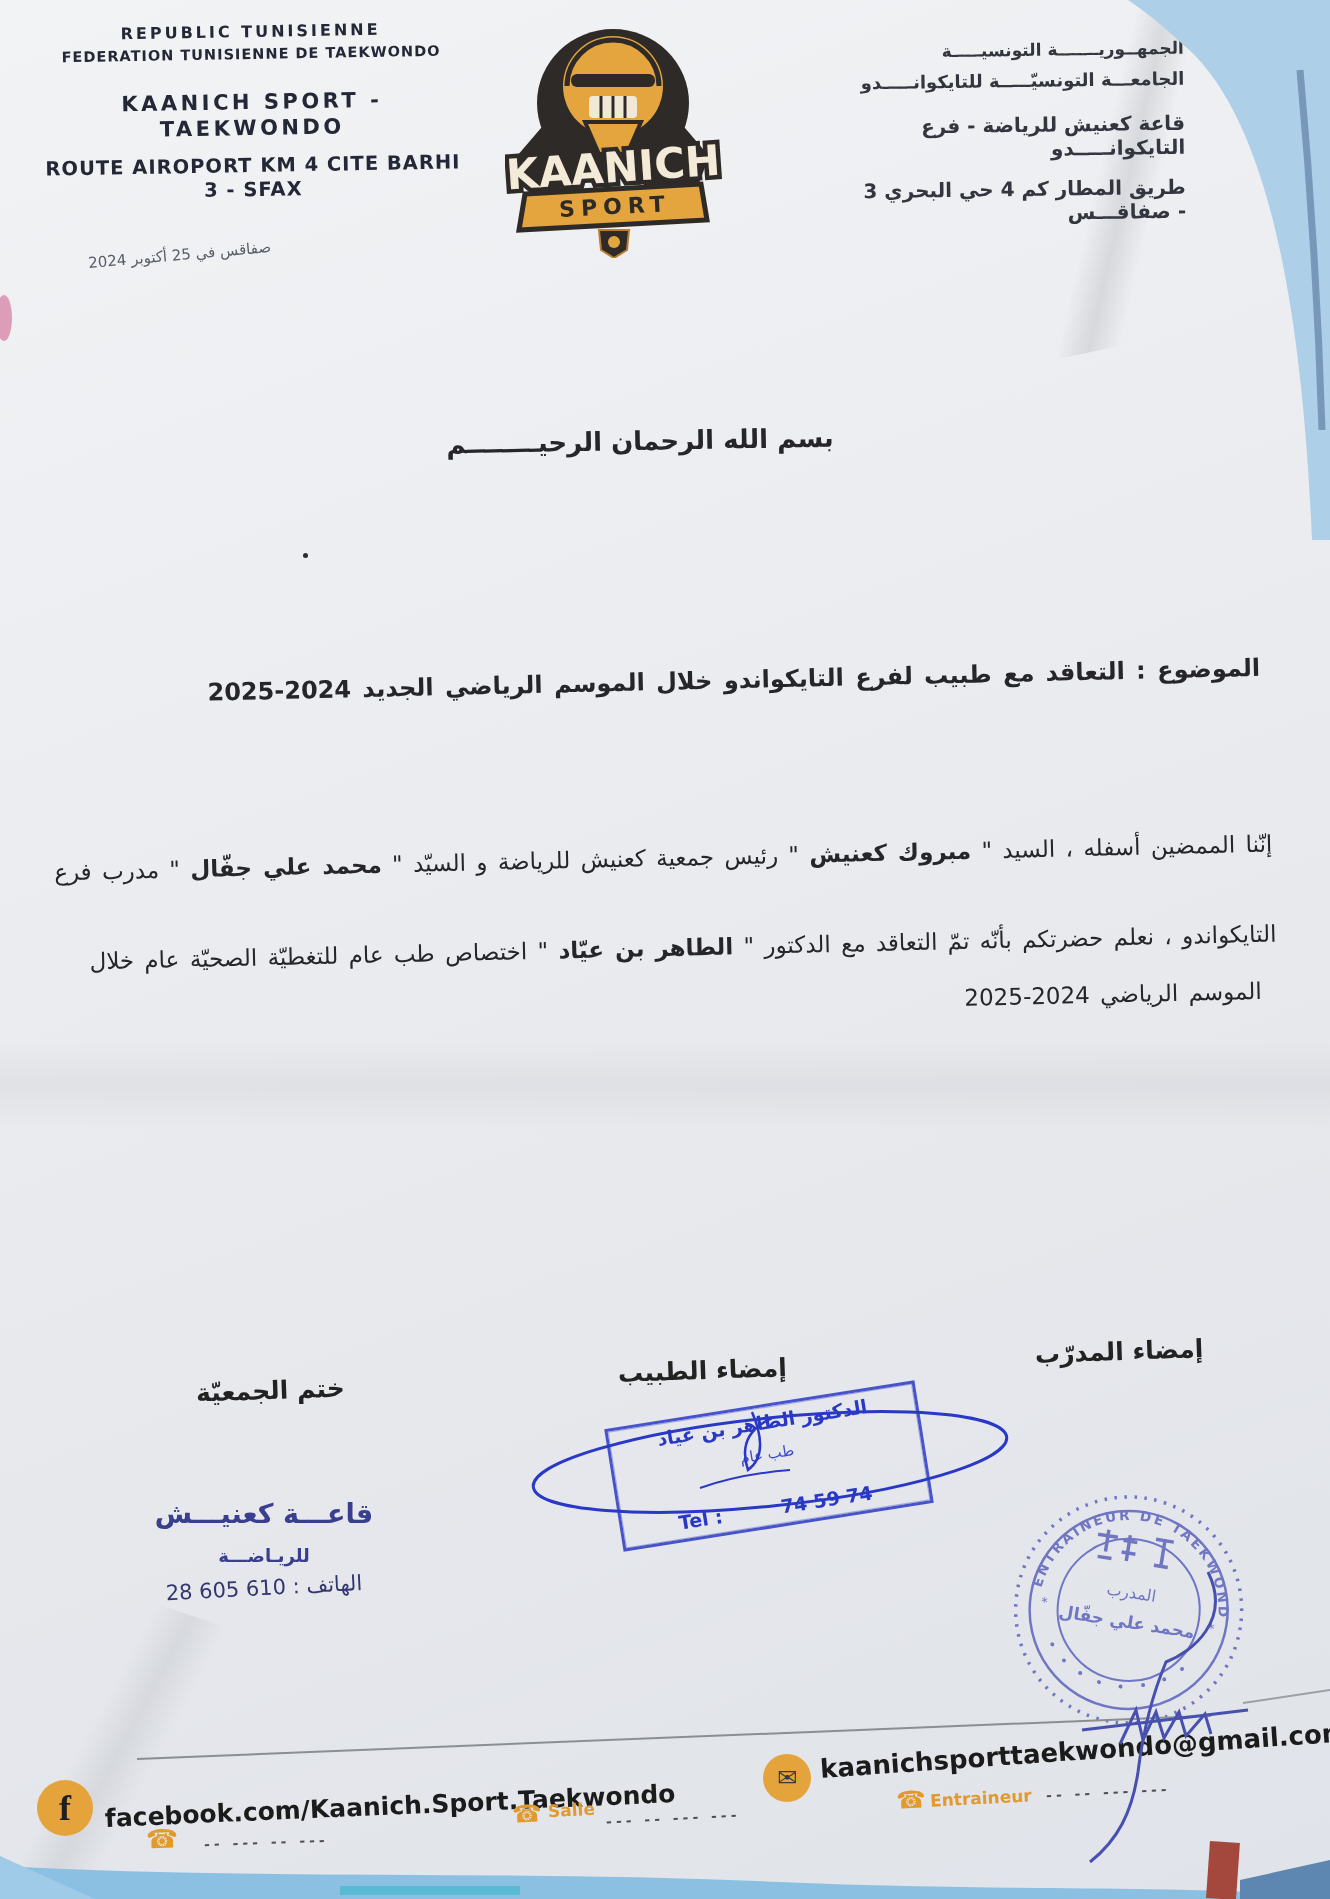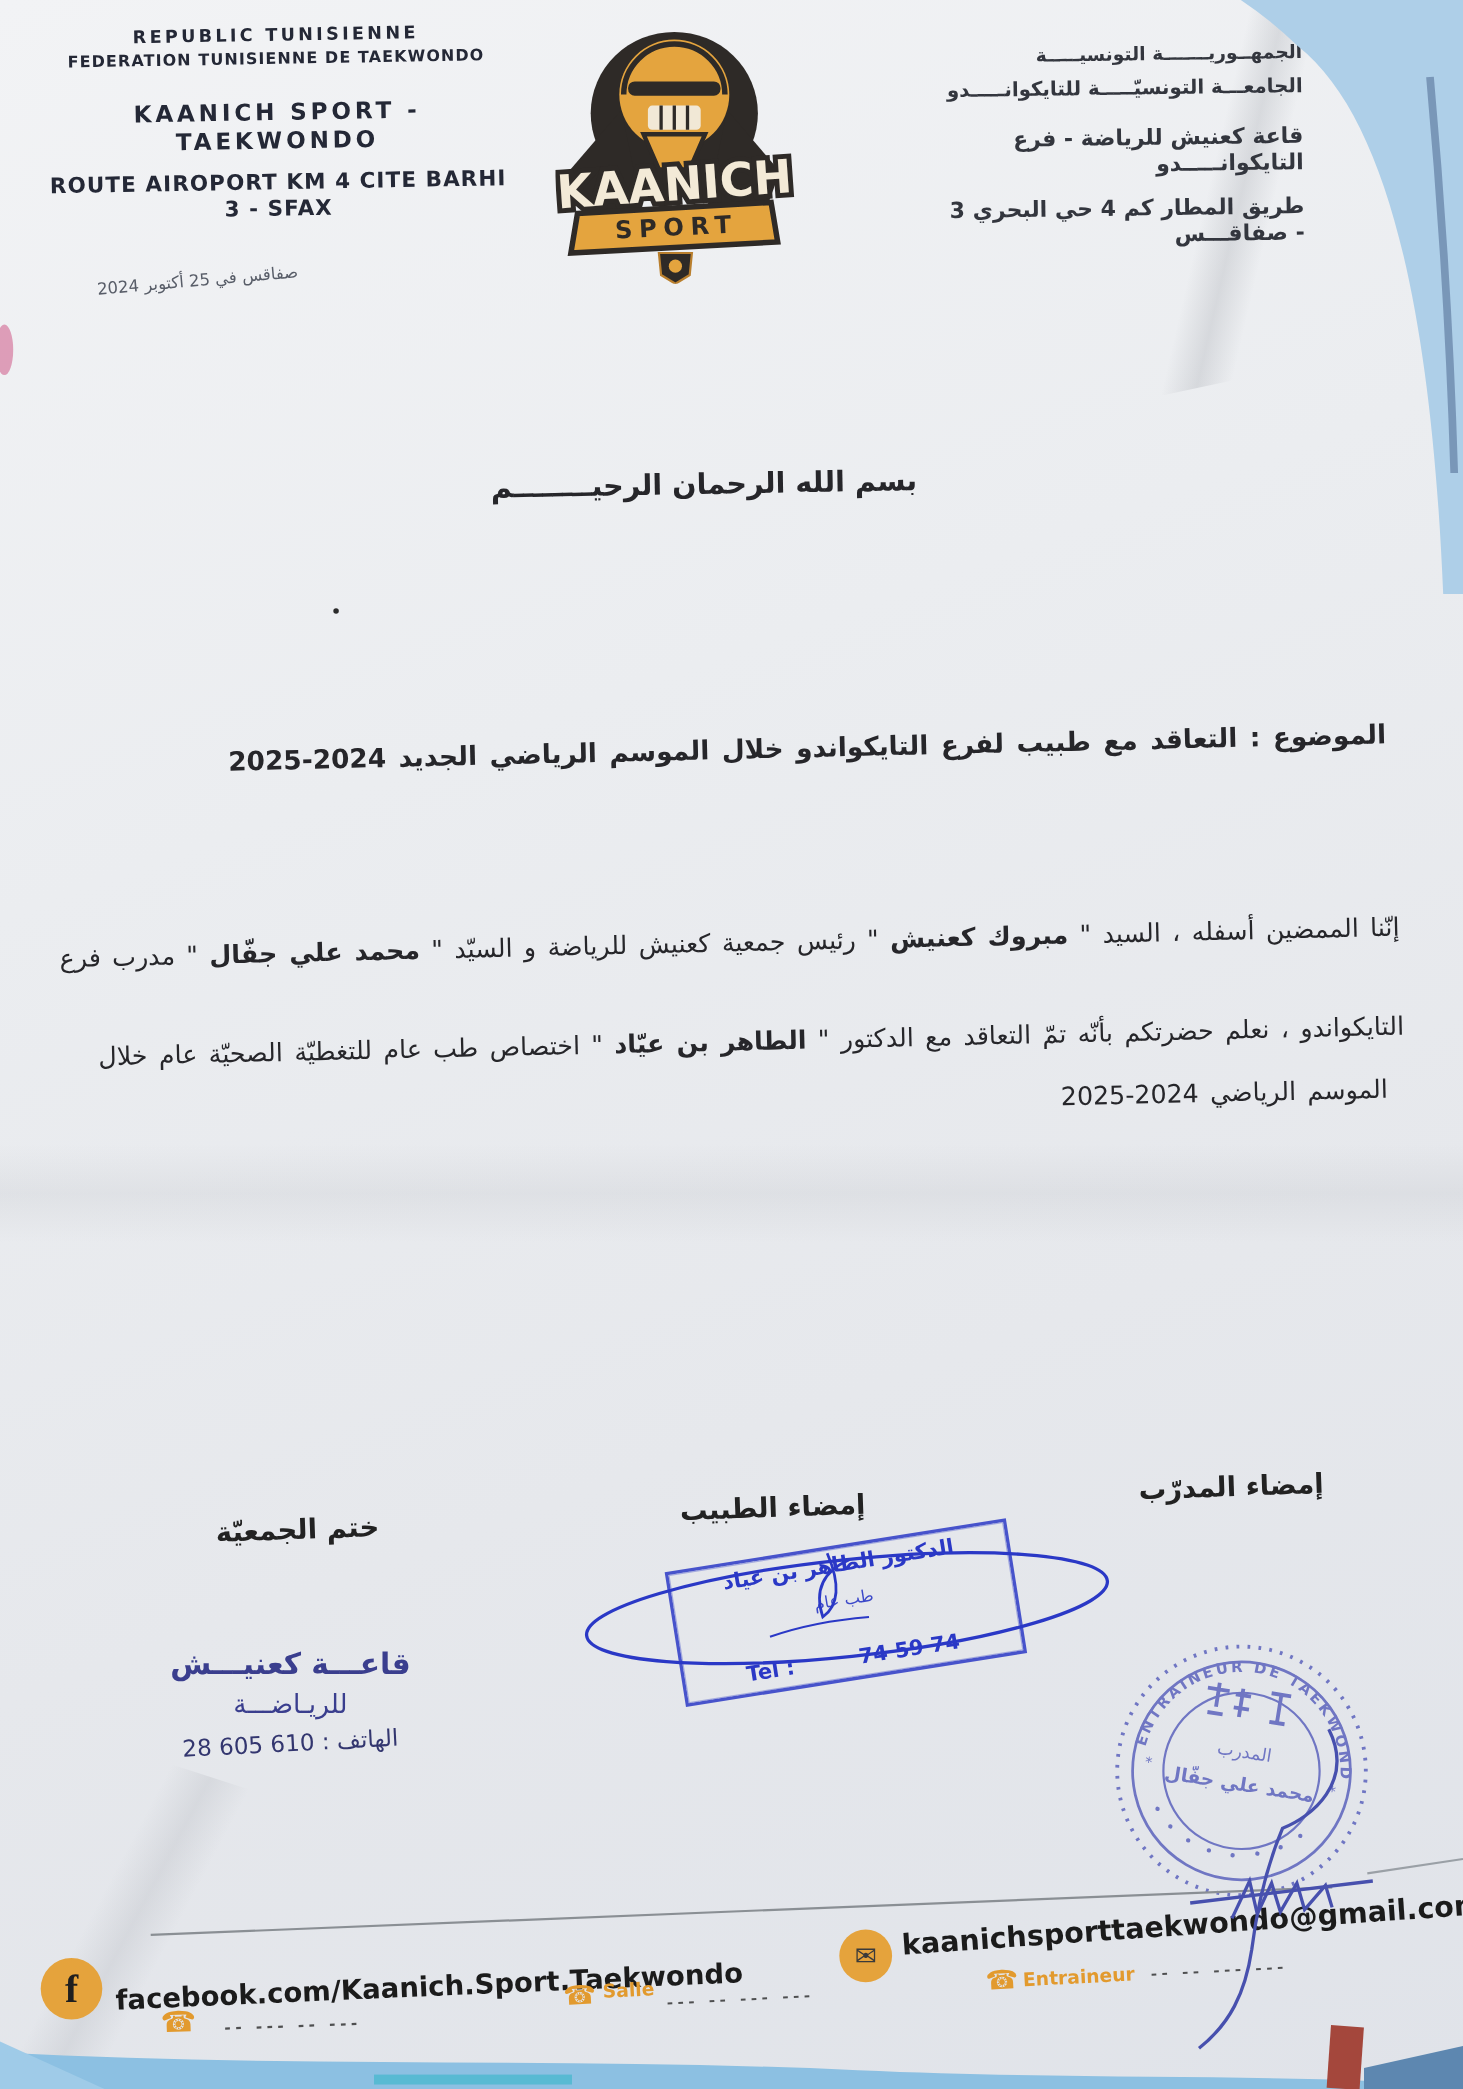--- a/index.html
+++ b/index.html
@@ -103,21 +103,21 @@
     <div class="ds-line" style="top:38px;font-size:15px;opacity:.9;">طب عام</div>
     <div class="ds-line" style="bottom:6px;font-size:19px;font-weight:bold;direction:ltr;">
       <span>Tel :</span>
       <span style="display:inline-block;width:46px;"></span>
       <span dir="ltr">74 59 74</span>
     </div>
   </div>
 
   <div id="club-stamp" class="ar">
     <div style="font-size:27px;font-weight:bold;text-align:center;">قاعـــة كعنيـــش</div>
-    <div style="font-size:24px;font-weight:normal;margin-top:6px;">للريـاضـــة</div>
+    <div style="font-size:18px;font-weight:bold;margin-top:16px;">للريـاضـــة</div>
     <div style="font-size:21px;color:#33366f;margin-top:10px;transform:rotate(-3deg);white-space:nowrap;">
       <span>الهاتف :</span>
       <span dir="ltr">28 605 610</span>
     </div>
   </div>
 
   <div class="abs" style="left:1006px;top:1488px;width:246px;height:252px;transform:rotate(9deg);opacity:.85;">
     <svg width="246" height="252" viewBox="0 0 246 252">
       <g stroke="#5c63bd" fill="none">
         <circle cx="122" cy="122" r="113" stroke-width="3.5" stroke-dasharray="2.5 7.5"></circle>

